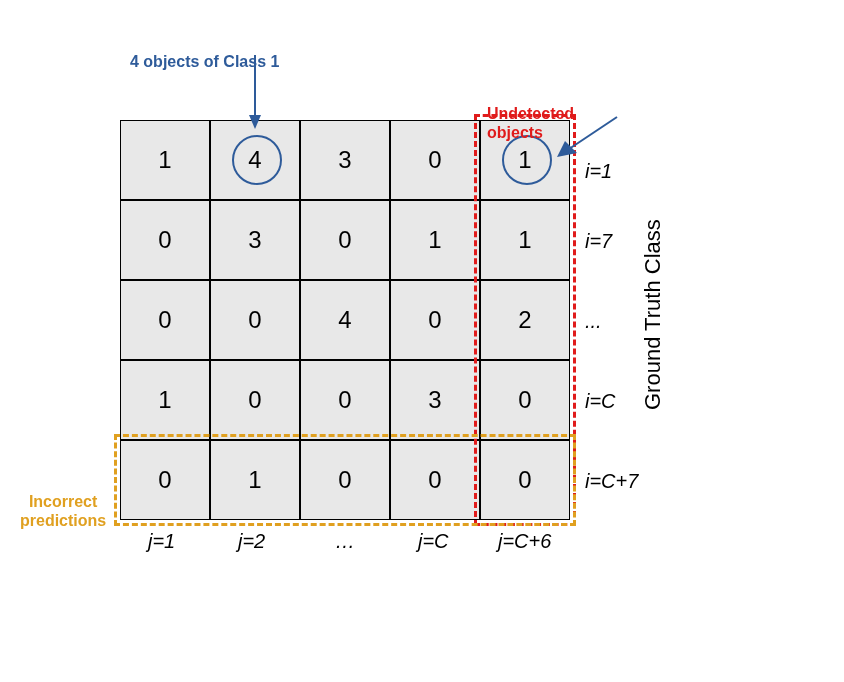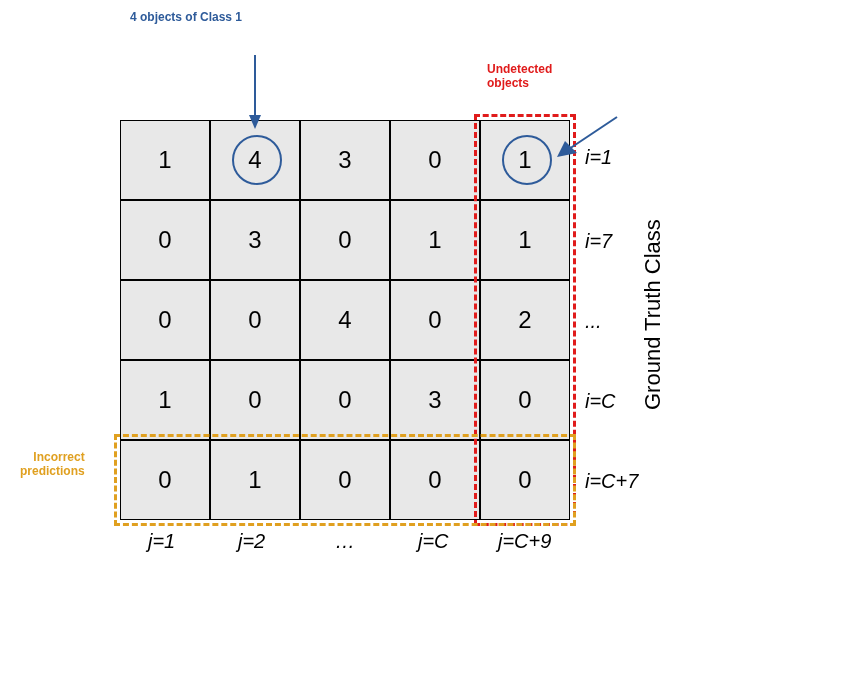--- a/index.html
+++ b/index.html
@@ -41,23 +41,24 @@
     text-align: center;
   }
   .axis-label {
     position: absolute;
     font-size: 22px;
     color: black;
     font-weight: 400;
   }
   .annotation {
     position: absolute;
-    font-size: 12px;
+    font-size: 16px;
     font-weight: bold;
     line-height: 1.2;
+    margin-top: 42px;
   }
   .blue-text { color: #2e5b9a; }
   .red-text { color: #e01b1b; }
   .orange-text { color: #e0a020; }
   .circle-highlight {
     position: absolute;
     border: 2px solid #2e5b9a;
     border-radius: 50%;
     background: transparent;
     box-sizing: border-box;
@@ -108,31 +109,31 @@
   <div class="cell" style="left:300px;top:440px">0</div>
   <div class="cell" style="left:390px;top:440px">0</div>
   <div class="cell" style="left:480px;top:440px">0</div>
 
   <div class="circle-highlight" style="left:232px;top:135px;width:50px;height:50px"></div>
   <div class="circle-highlight" style="left:502px;top:135px;width:50px;height:50px"></div>
 
   <div class="dashed-box" style="left:474px;top:114px;width:102px;height:412px;border-color:#e01b1b"></div>
   <div class="dashed-box" style="left:114px;top:434px;width:462px;height:92px;border-color:#e0a020"></div>
 
-  <div class="row-label" style="left:585px;top:146px">i=1</div>
+  <div class="row-label" style="left:585px;top:160px">i=1</div>
   <div class="row-label" style="left:585px;top:230px">i=7</div>
   <div class="row-label" style="left:585px;top:310px">...</div>
   <div class="row-label" style="left:585px;top:390px">i=C</div>
   <div class="row-label" style="left:585px;top:470px">i=C+7</div>
 
   <div class="col-label" style="left:148px;top:530px">j=1</div>
   <div class="col-label" style="left:238px;top:530px">j=2</div>
   <div class="col-label" style="left:335px;top:530px">…</div>
   <div class="col-label" style="left:418px;top:530px">j=C</div>
-  <div class="col-label" style="left:498px;top:530px">j=C+9</div>
+  <div class="col-label" style="left:498px;top:530px">j=C+6</div>
 
   <div class="axis-label" style="left:640px;top:410px;transform:rotate(-90deg);transform-origin:left top">Ground Truth Class</div>
 
   <div class="annotation blue-text" style="left:130px;top:10px;text-align:center">
     <span>4 objects of Class 1</span><br>
   </div>
 
   <svg class="arrow" style="left:240px;top:55px;width:30px;height:80px">
     <line x1="15" y1="0" x2="15" y2="60" stroke="#2e5b9a" stroke-width="2"></line>
     <polygon points="15,74 9,60 21,60" fill="#2e5b9a"></polygon>
@@ -142,18 +143,18 @@
     <span>Undetected</span><br>
     <span>objects</span>
   </div>
 
 
   <svg class="arrow" style="left:555px;top:115px;width:70px;height:40px">
     <line x1="62" y1="2" x2="14" y2="34" stroke="#2e5b9a" stroke-width="2"></line>
     <polygon points="2,42 10,26 22,38" fill="#2e5b9a"></polygon>
   </svg>
 
-  <div class="annotation orange-text" style="left:20px;top:450px;text-align:right">
+  <div class="annotation orange-text" style="left:20px;top:450px;text-align:center">
     <span>Incorrect</span><br>
     <span>predictions</span>
   </div>
 
 </div>
 
 </body></html>

